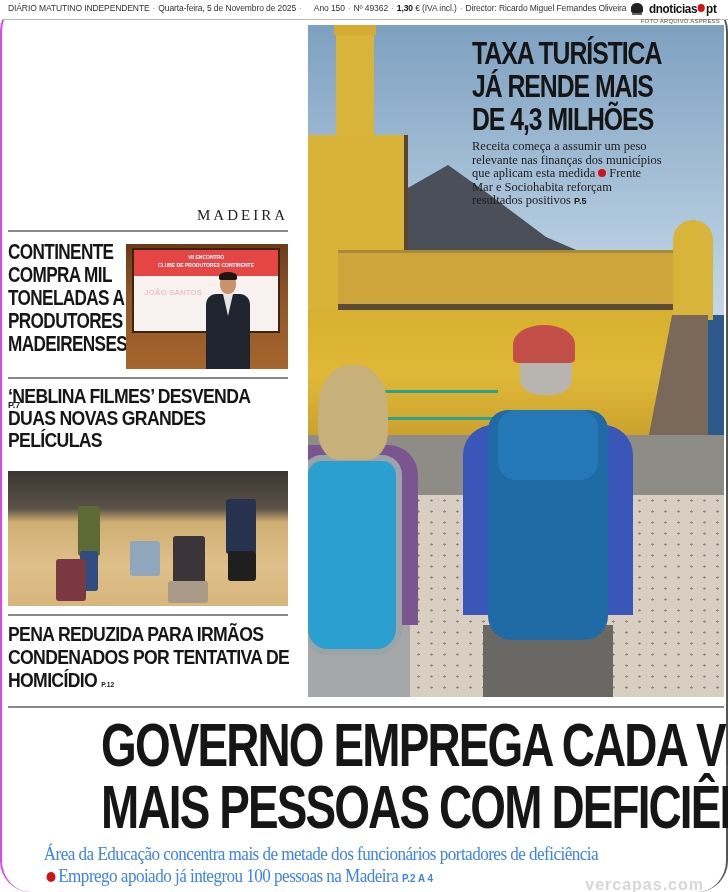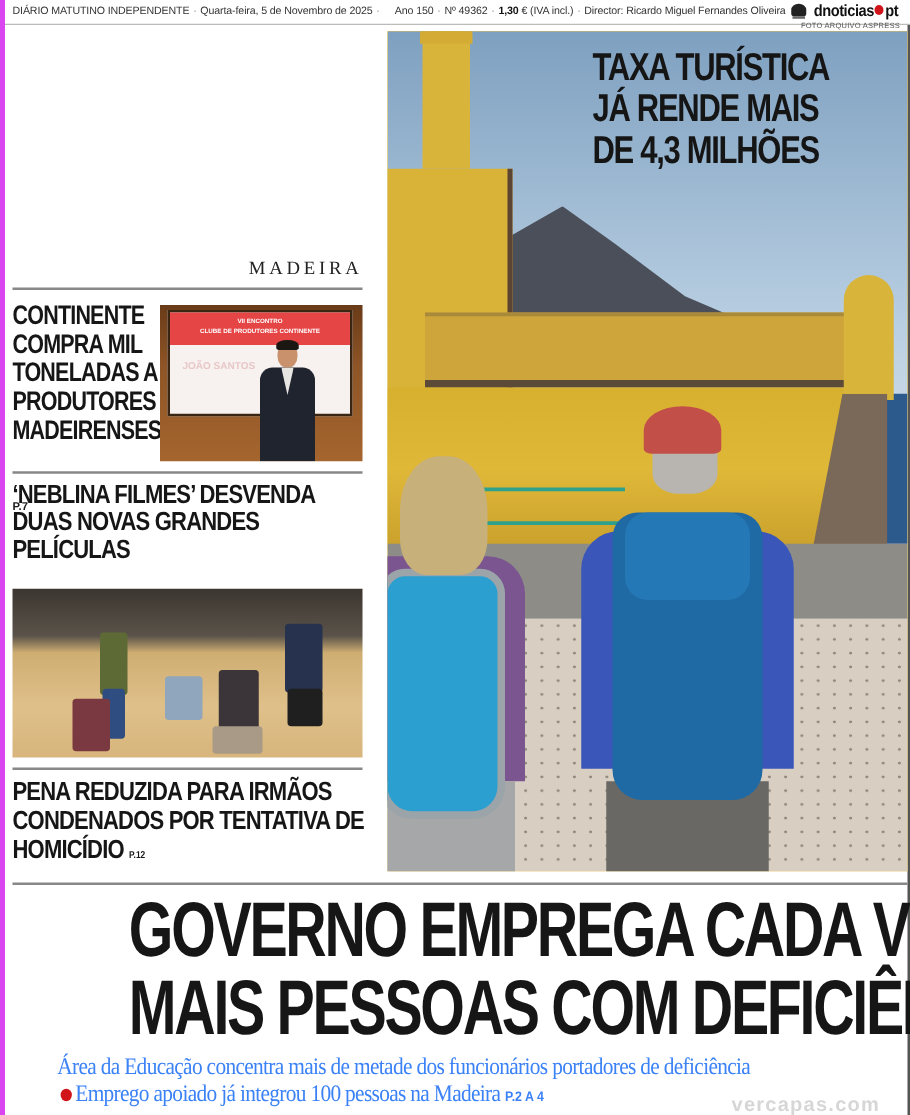--- a/index.html
+++ b/index.html
@@ -1,18 +1,18 @@
 <!DOCTYPE html>
 <html><head>
 <meta charset="utf-8">
 <style>
   * { box-sizing: border-box; margin: 0; padding: 0; }
   html, body { width: 728px; height: 892px; overflow: hidden; background: #fff; }
   body { position: relative; font-family: "Liberation Sans", sans-serif; color: #1a1a1a; }
-  .page { position: absolute; inset: 0; border-left: 4px solid #d946ef; border-right: 2px solid #555; }
+  .page { position: absolute; inset: 0; border-left: 2px solid #d946ef; border-right: 2px solid #555; border-radius: 31px; }
 
   
   .topbar { position: absolute; left: 0; top: 0; width: 728px; height: 20px; border-bottom: 1px solid #bbb; background: #fff; }
   .topbar .meta { position: absolute; left: 6px; top: 3px; font-size: 8.5px; color: #333; white-space: nowrap; letter-spacing: -0.1px; }
   .topbar .meta b { color: #111; }
   .topbar .sep { color: #888; margin: 0 3px; }
   .site { position: absolute; right: 6px; top: 1px; display: flex; align-items: center; gap: 4px; }
   .crest { width: 16px; height: 14px; position: relative; }
   .crest::before { content: ""; position: absolute; left: 2px; top: 1px; width: 12px; height: 10px; background: #222; border-radius: 50% 50% 20% 20%; }
   .crest::after { content: ""; position: absolute; left: 3px; top: 11px; width: 10px; height: 2px; background: #666; }
@@ -46,21 +46,21 @@
   .speaker .shirt { position: absolute; left: 19px; top: 20px; width: 10px; height: 22px; background: #e8e6e3; clip-path: polygon(0 0, 100% 0, 50% 100%); }
 
   .story2-hl { position: absolute; left: 6px; top: 385px; font-size: 21px; line-height: 22px; transform: scaleX(0.84); transform-origin: left top; width: 340px; }
   .story2-sub { position: absolute; left: 6px; top: 436px; width: 285px; font-family: "Liberation Serif", serif; font-size: 13.5px; line-height: 15px; color: #222; }
   .story2-photo { position: absolute; left: 6px; top: 471px; width: 280px; height: 135px; background: linear-gradient(180deg, #3b3630 0%, #5b534a 28%, #cfae72 38%, #dfc08a 70%, #d7b57c 100%); overflow: hidden; }
   .p { position: absolute; border-radius: 3px; }
 
   .story3-hl { position: absolute; left: 6px; top: 622px; font-size: 21px; line-height: 23px; transform: scaleX(0.84); transform-origin: left top; width: 340px; }
 
   
-  .hero { position: absolute; left: 306px; top: 25px; width: 416px; height: 672px; overflow: hidden; background: #eab308; }
+  .hero { position: absolute; left: 306px; top: 25px; width: 416px; height: 672px; overflow: hidden; background: #86efac; }
   .sky { position: absolute; inset: 0; background: linear-gradient(180deg, #7ea0c0 0%, #b9cfe2 35%, #d5e1ea 55%, #c3d2de 70%); }
   .mountain { position: absolute; left: 70px; top: 140px; width: 280px; height: 120px; background: #4a4f5a; clip-path: polygon(0 100%, 10% 20%, 25% 0, 40% 25%, 60% 60%, 100% 100%); }
   .sea { position: absolute; right: 0; top: 290px; width: 40px; height: 120px; background: #2c5a8d; }
   .fort-left { position: absolute; left: 0; top: 110px; width: 100px; height: 300px; background: #d8b337; border-right: 4px solid #5b4432; }
   .fort-left-tower { position: absolute; left: 28px; top: 0; width: 38px; height: 110px; background: #d9b43a; border-radius: 8px 8px 0 0; }
   .fort-left-tower::before { content: ""; position: absolute; left: -2px; top: -6px; width: 42px; height: 16px; background: #d4ab35; border-radius: 50% 50% 0 0; }
   .fort-wall { position: absolute; left: 0; top: 285px; width: 380px; height: 130px; background: linear-gradient(180deg, #d8b030 0%, #e0b838 50%, #c9a02c 100%); }
   .fort-parapet { position: absolute; left: 30px; top: 225px; width: 350px; height: 60px; background: #cda53b; border-top: 3px solid #a98a3a; }
   .fort-parapet::after { content: ""; position: absolute; left: 0; bottom: 0; width: 100%; height: 6px; background: #5b4a38; }
   .fort-right-tower { position: absolute; left: 365px; top: 195px; width: 40px; height: 100px; background: #d9b43a; border-radius: 20px 20px 0 0; }
@@ -168,20 +168,23 @@
     <div class="man-pack"></div>
     <div class="man-head"></div>
     <div class="man-hat"></div>
 
     <div class="hero-text">
       <div class="hero-hl">
         <div>TAXA TURÍSTICA</div>
         <div>JÁ RENDE MAIS</div>
         <div>DE 4,3 MILHÕES</div>
       </div>
+      <div class="hero-sub">
+        <span>Receita começa a assumir um peso relevante nas finanças dos municípios que aplicam esta medida</span><span class="bullet"></span><span>Frente Mar e Sociohabita reforçam resultados positivos</span> <span class="pg">P.5</span>
+      </div>
     </div>
   </div>
 
   <div class="main-rule"></div>
   <div class="main-hl">
     <span class="l1">GOVERNO EMPREGA CADA VEZ</span>
     <span class="l2">MAIS PESSOAS COM DEFICIÊNCIA</span>
   </div>
   <div class="main-sub">
     <span class="s1">Área da Educação concentra mais de metade dos funcionários portadores de deficiência</span>

